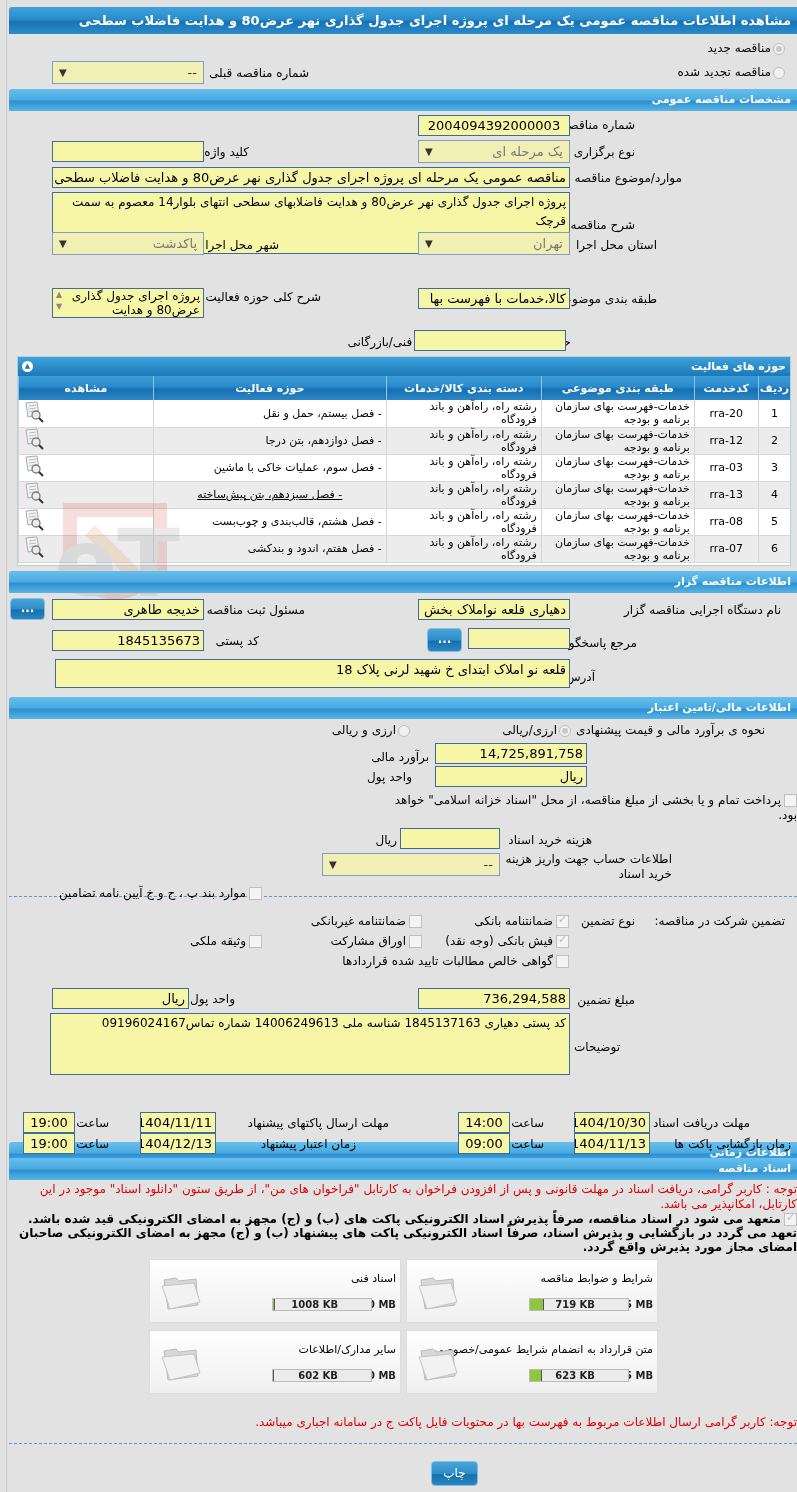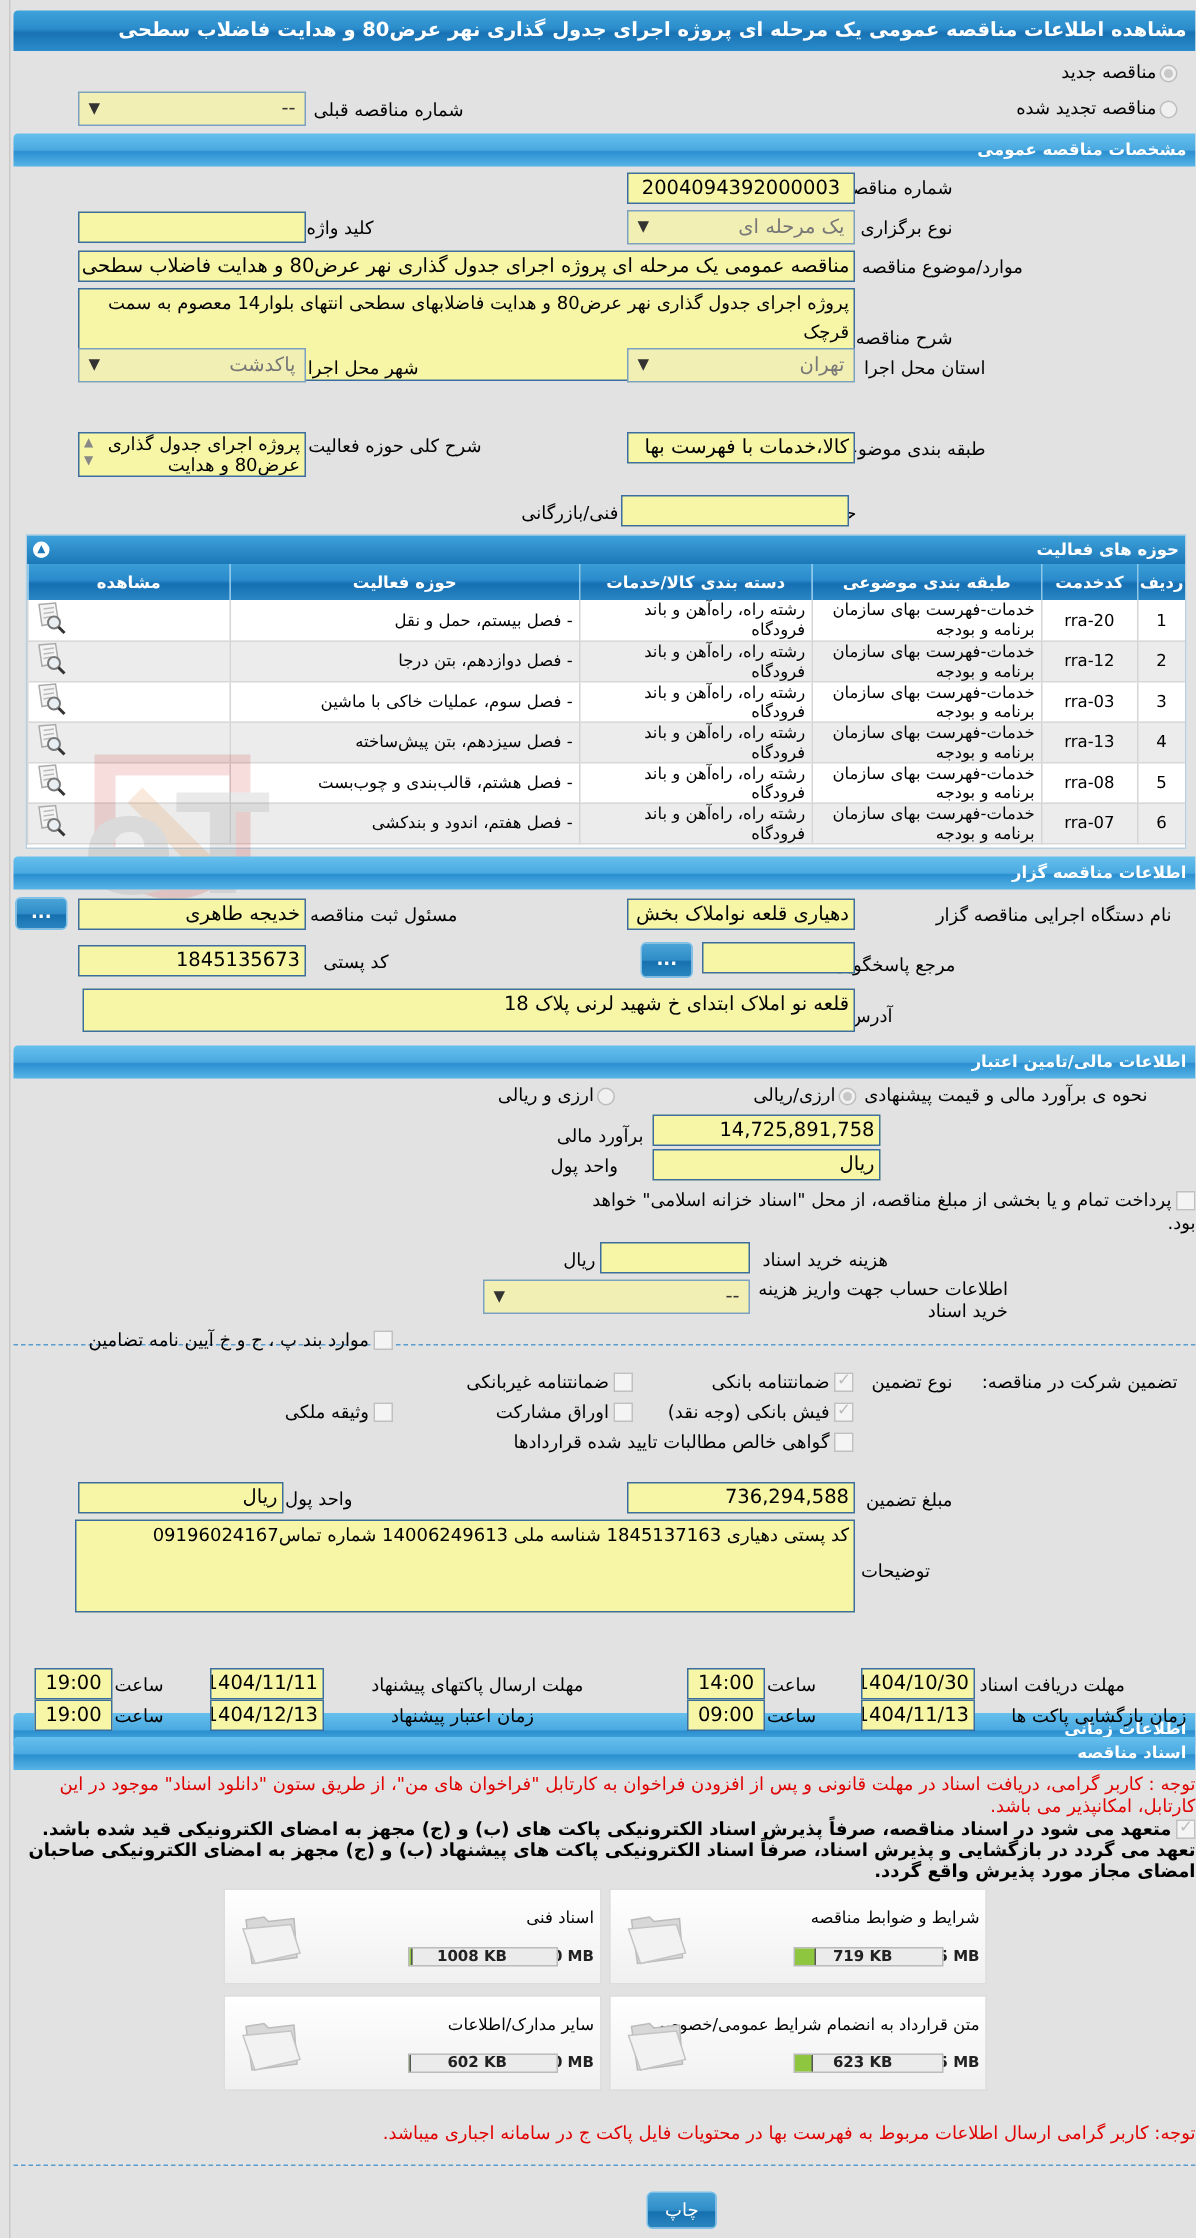--- a/index.html
+++ b/index.html
@@ -196,21 +196,21 @@
               <line x1="6" y1="11" x2="11" y2="10" stroke="#bbb"></line>
               <circle cx="13" cy="14" r="4" fill="#e8eef2" stroke="#777" stroke-width="1.3"></circle>
               <line x1="16" y1="17" x2="20" y2="21" stroke="#333" stroke-width="2"></line>
             </svg></td>
         </tr>
         <tr class="even">
           <td style="text-align: center;">4</td>
           <td style="text-align: center; direction: ltr;">rra-13</td>
           <td style="text-align: right;">خدمات-فهرست بهای سازمان برنامه و بودجه</td>
           <td style="text-align: right;">رشته راه، راه‌آهن و باند فرودگاه</td>
-          <td style="text-align: right;">- فصل سیزدهم، بتن پیش‌ساخته</td>
+          <td style="text-align: center; text-decoration: underline;">- فصل سیزدهم، بتن پیش‌ساخته</td>
           <td style="text-align: left;"><svg class="view-icon" viewBox="0 0 22 22">
               <path d="M3 2 L14 1 L16 14 L5 16 Z" fill="#f4f4f4" stroke="#aaa"></path>
               <line x1="6" y1="5" x2="13" y2="4" stroke="#bbb"></line>
               <line x1="6" y1="8" x2="13" y2="7" stroke="#bbb"></line>
               <line x1="6" y1="11" x2="11" y2="10" stroke="#bbb"></line>
               <circle cx="13" cy="14" r="4" fill="#e8eef2" stroke="#777" stroke-width="1.3"></circle>
               <line x1="16" y1="17" x2="20" y2="21" stroke="#333" stroke-width="2"></line>
             </svg></td>
         </tr>
         <tr class="odd">

